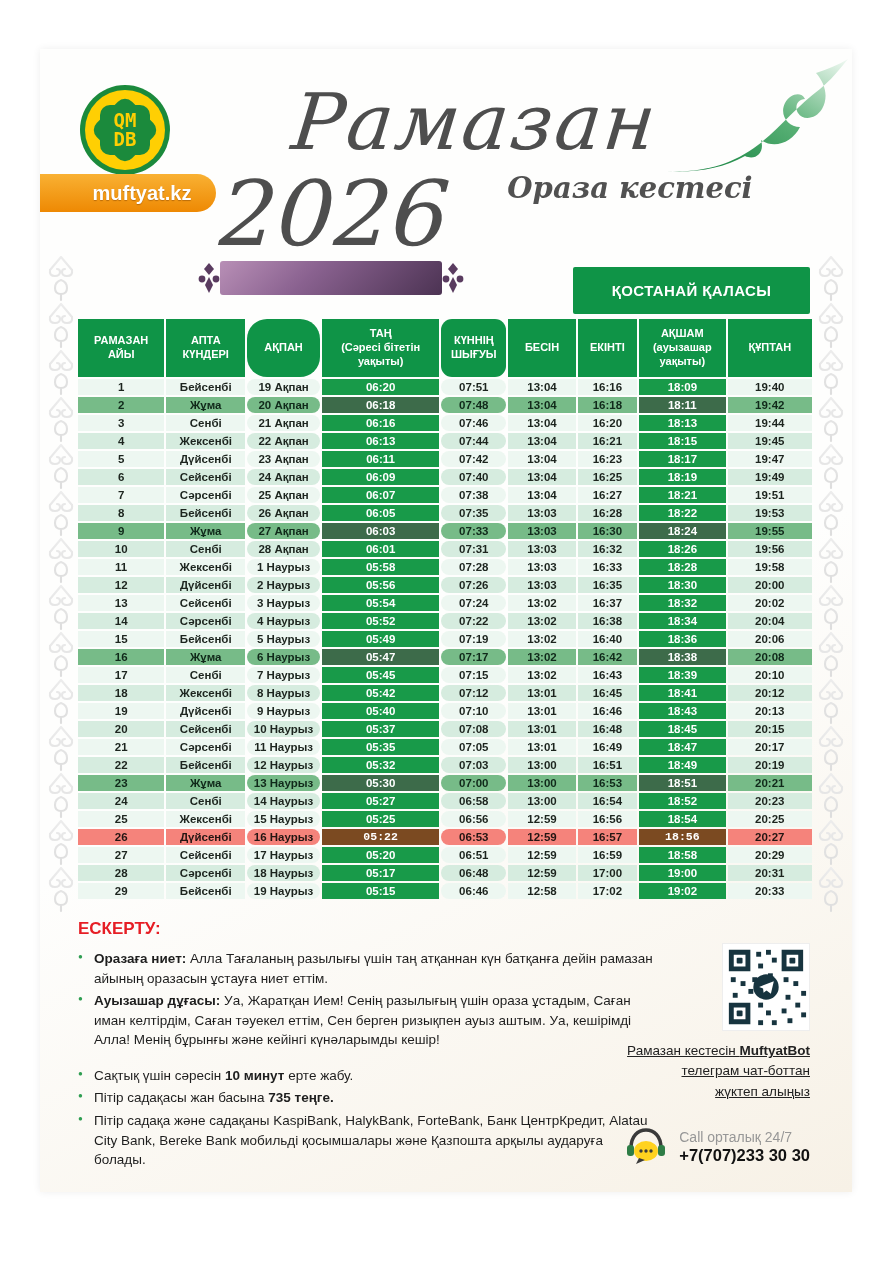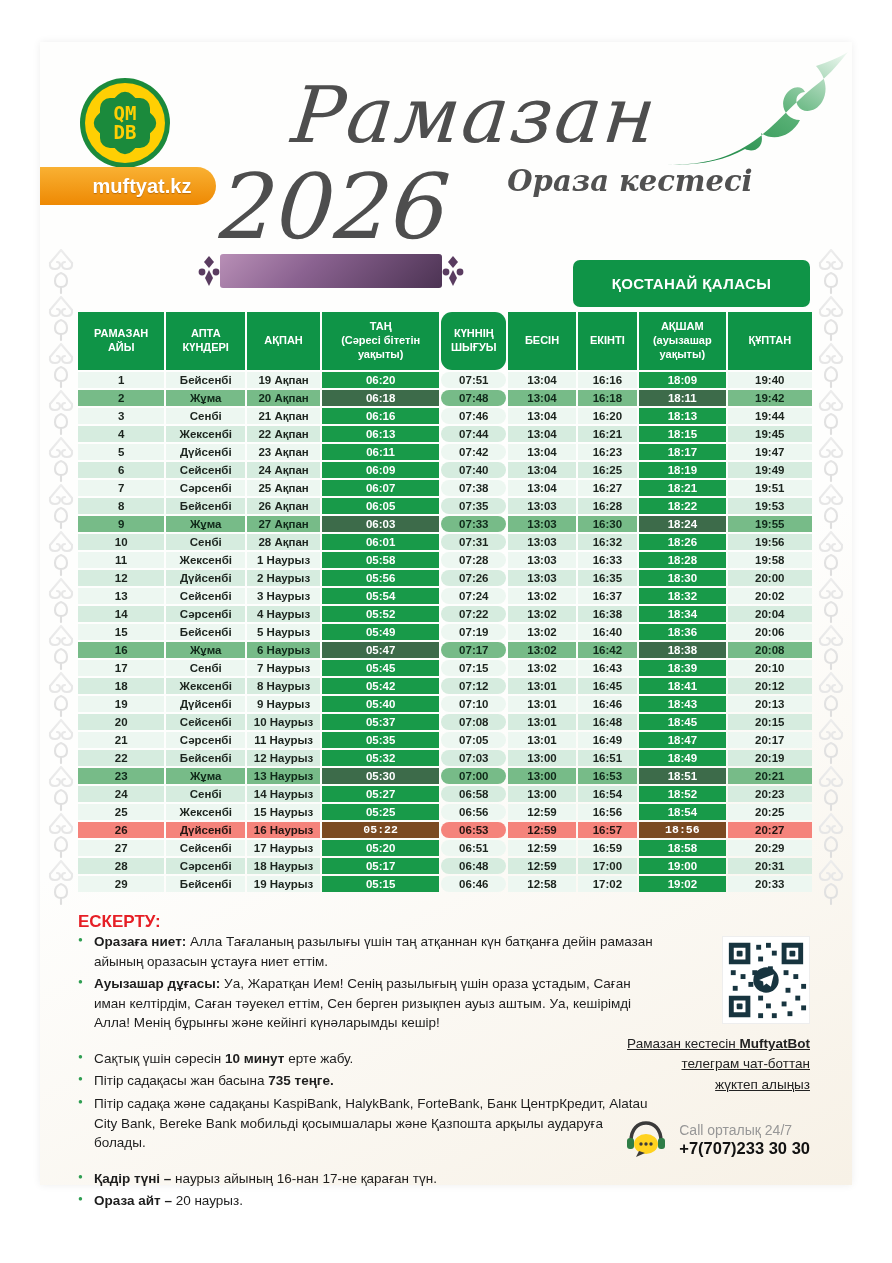--- a/index.html
+++ b/index.html
@@ -1,18 +1,18 @@
 <!DOCTYPE html>
 <html><head>
 <meta charset="utf-8">
 <style>
   * { margin:0; padding:0; box-sizing:border-box; }
   body { font-family:"Liberation Sans", sans-serif; background:#ffffff; }
   .canvas { position:relative; width:892px; height:1263px; background:#ffffff; overflow:hidden; }
-  .card { position:absolute; left:40px; top:42px; width:812px; height:1143px;
+  .card { position:absolute; left:40px; top:49px; width:812px; height:1143px;
           background:linear-gradient(155deg,#fefefd 55%,#f7f1e6 100%);
           box-shadow:0 0 8px rgba(0,0,0,0.07); }
 
   
   .logo { position:absolute; left:38px; top:34px; width:94px; height:94px; }
   .site-pill { position:absolute; left:0; top:125px; width:176px; height:38px;
                background:linear-gradient(180deg,#f9b133,#ee8903);
                border-radius:0 20px 20px 0; color:#fff; font-weight:bold; font-size:20px;
                display:flex; align-items:center; justify-content:center;
                text-shadow:0 1px 1px rgba(120,60,0,.45);padding-left:28px; }
@@ -29,51 +29,51 @@
   .hijri { position:absolute; left:158px; top:210px; width:266px; height:38px;
            display:flex; align-items:center; justify-content:center; }
   .hijri-bar { position:absolute; left:22px; right:22px; top:2px; bottom:2px;
                background:linear-gradient(135deg,#b88fb6 0%,#8a6290 40%,#4c3353 100%);
                border-radius:3px; }
   .hijri span { position:relative; color:#fff; font-family:"DejaVu Serif", serif;
                 font-style:italic; font-weight:bold; font-size:19px; letter-spacing:1px; }
   .finial { position:absolute; top:4px; }
   .finial.fl { left:0; } .finial.fr { right:0; transform:scaleX(-1); }
   .city-badge { position:absolute; left:533px; top:218px; width:237px; height:47px;
-                background:#0f9447; border-radius:7px; color:#fff; font-weight:bold;
+                background:#0f9447; border-radius:2px; color:#fff; font-weight:bold;
                 font-size:15px; letter-spacing:.4px; display:flex; align-items:center;
                 justify-content:center; }
 
   
   .orn { position:absolute; top:206px; width:30px; height:664px; }
   .orn-left { left:6px; } .orn-right { right:6px; }
 
   
   .sched { position:absolute; left:38px; top:270px; width:734px; }
   .thead { display:flex; gap:2px; }
   .th { background:#0f9447; color:#fff; font-weight:bold; font-size:11px; line-height:1.25;
         height:58px; display:flex; align-items:center; justify-content:center;
         text-align:center; white-space:pre-line; }
   .tbody { margin-top:2px; }
   .tr { display:flex; gap:2px; margin-bottom:2px; }
   .td { height:16px; line-height:16px; font-size:11.5px; font-weight:bold; color:#1c241e;
         text-align:center; }
-  .c0{width:90px;} .c1{width:82px;} .c2{width:76px;} .c3{width:122px;} .c4{width:68px;border-radius:11px;}
+  .c0{width:90px;} .c1{width:82px;} .c2{width:76px;border-radius:20px;} .c3{width:122px;} .c4{width:68px;border-radius:11px;}
   .c5{width:70px;} .c6{width:62px;} .c7{width:90px;} .c8{width:88px;}
   .tr:nth-child(odd)  .td { background:#edf7f1; }
   .tr:nth-child(even) .td { background:#d6ecdf; }
   .tr .td.hl { background:#189a49; color:#fff; }
   .tr.friday .td { background:#77bb88; color:#10291a; }
   .tr.friday .td.hl { background:#3d6b4a; color:#fff; }
   .tr.qadir .td { background:#f5837b; color:#231512; }
   .tr.qadir .td.hl { background:#7b4a21; color:#fff;font-family:Liberation Mono, monospace; }
 
   
   .notes { position:absolute; left:38px; top:870px; width:575px; }
-  .notes-heading { color:#e61e25; font-weight:bold; font-size:17px; margin-bottom:0; }
+  .notes-heading { color:#e61e25; font-weight:bold; font-size:17px; margin-bottom:10px; }
   .notes ul { list-style:none; margin-bottom:16px; }
   .notes li { position:relative; padding-left:16px; font-size:13.5px; line-height:1.45;
               color:#1e1e1e; margin-bottom:3px; }
   .notes li::before { content:"●"; position:absolute; left:0; top:2px; font-size:8px;
                       color:#2f9e52; }
 
   
   .side { position:absolute; right:42px; top:894px; width:230px;
           display:flex; flex-direction:column; align-items:flex-end; }
   .qr { border:1px solid #eee; }
@@ -534,24 +534,20 @@
     <div class="notes">
       <div class="notes-heading">ЕСКЕРТУ:</div>
       <ul id="notes-g1">
           <li><span></span><strong>Оразаға ниет:</strong><span> Алла Тағаланың разылығы үшін таң атқаннан күн батқанға дейін рамазан айының оразасын ұстауға ниет еттім.</span></li>
           <li><span></span><strong>Ауызашар дұғасы:</strong><span> Уа, Жаратқан Ием! Сенің разылығың үшін ораза ұстадым, Саған иман келтірдім, Саған тәуекел еттім, Сен берген ризықпен ауыз аштым. Уа, кешірімді Алла! Менің бұрынғы және кейінгі күнәларымды кешір!</span></li>
         </ul>
       <ul id="notes-g2">
           <li><span>Сақтық үшін сәресін </span><strong>10 минут</strong><span> ерте жабу.</span></li>
           <li><span>Пітір садақасы жан басына </span><strong>735 теңге.</strong><span></span></li>
           <li><span>Пітір садақа және садақаны KaspiBank, HalykBank, ForteBank, Банк ЦентрКредит, Alatau City Bank, Bereke Bank мобильді қосымшалары және Қазпошта арқылы аударуға болады.</span><strong></strong><span></span></li>
-        </ul>
-      <ul id="notes-g3">
-          <li><span></span><strong>Қадір түні –</strong><span> наурыз айының 16-нан 17-не қараған түн.</span></li>
-          <li><span></span><strong>Ораза айт –</strong><span> 20 наурыз.</span></li>
         </ul>
     </div>
 
     <div class="side">
       <svg class="qr" width="88" height="88" viewBox="0 0 88 88">
         <rect width="88" height="88" fill="#ffffff"></rect>
         <g fill="#17343f">
           <path d="M6 6 h22 v22 h-22 Z M11 11 v12 h12 v-12 Z"></path>
           <rect x="14" y="14" width="6" height="6" rx="1"></rect>
           <path d="M60 6 h22 v22 h-22 Z M65 11 v12 h12 v-12 Z"></path>

